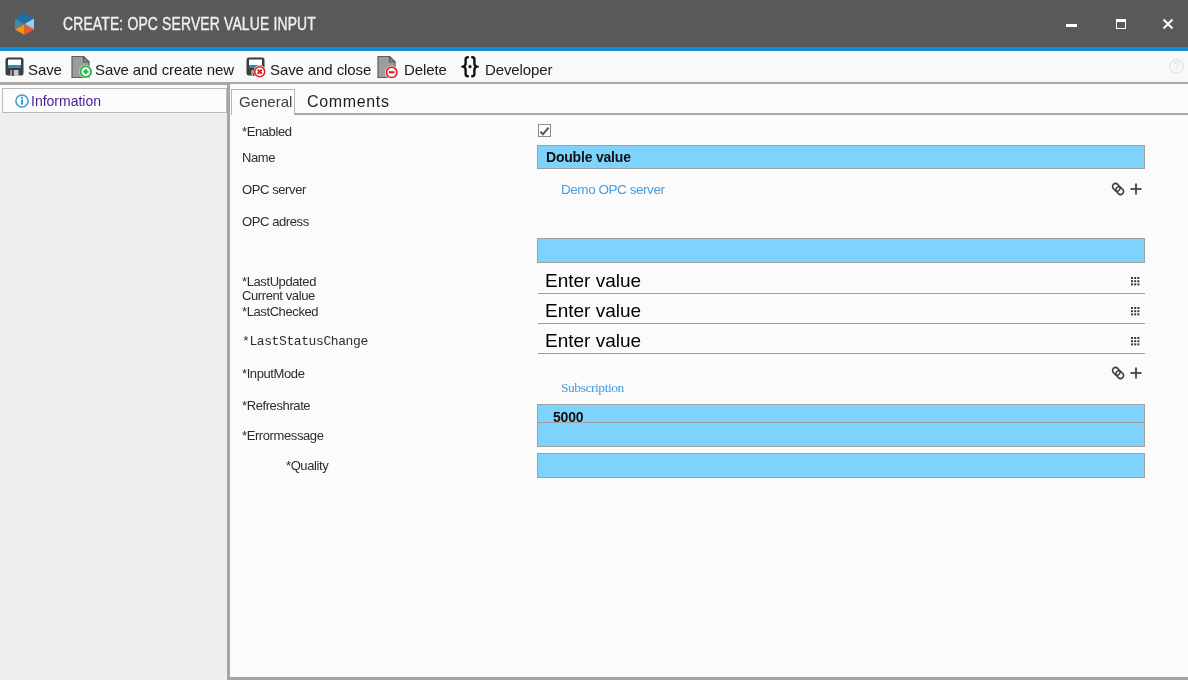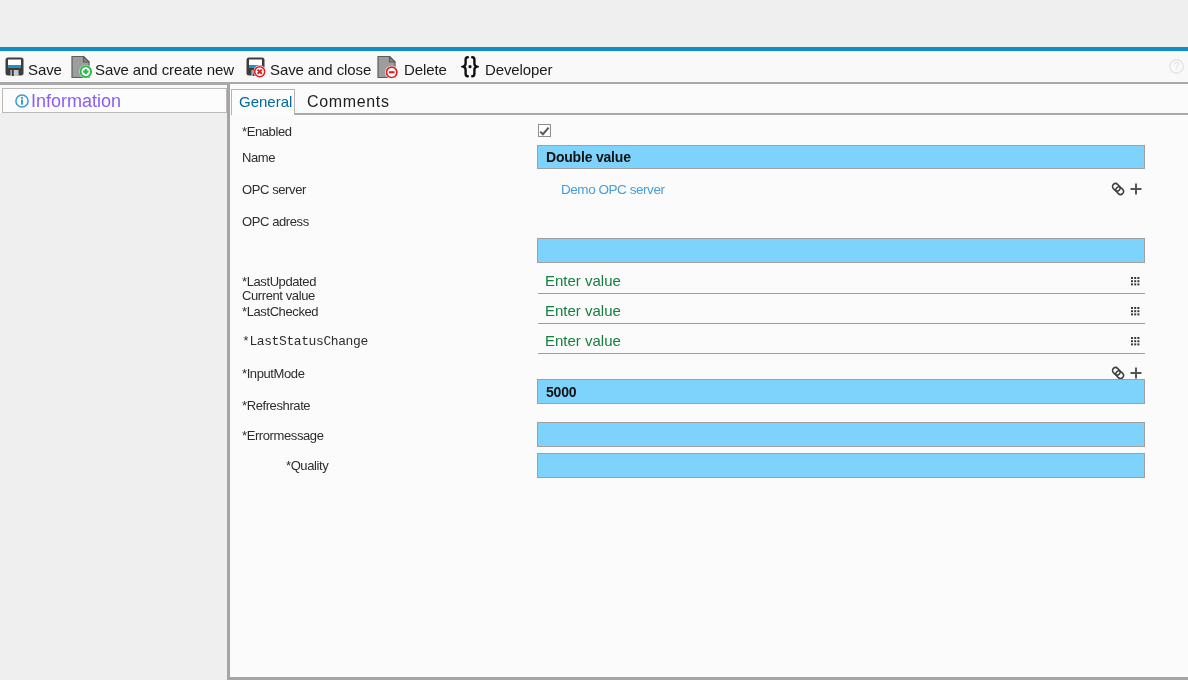--- a/index.html
+++ b/index.html
@@ -13,39 +13,55 @@
   
   #titlebar { position:absolute; left:0; top:0; width:1188px; height:47px; background:#595959; }
   #titletext { position:absolute; left:63px; top:14px; font-size:17.5px; line-height:20px; color:#f0f0f0; letter-spacing:0.2px; transform:scaleX(0.795); transform-origin:0 50%; -webkit-text-stroke:0.4px #f0f0f0; }
   #blueline { position:absolute; left:0; top:47px; width:1188px; height:4px; background:#128ccc; }
   
   #toolbar { position:absolute; left:0; top:51px; width:1188px; height:33px; background:#f9f9f9; border-bottom:2px solid #a9a9a9; }
   .tbtext { position:absolute; top:61px; font-size:15px; line-height:17px; color:#1a1a1a; letter-spacing:-0.1px; }
   
   #leftpanel { position:absolute; left:0; top:84px; width:227px; height:596px; background:#efefef; }
   #infobox { position:absolute; left:2px; top:88px; width:225px; height:25px; background:#fcfcfc; border:1px solid #b9b9b9; }
-  #infotext { position:absolute; left:31px; top:93px; font-size:18px; line-height:16px; color:#8b5cf6; }
+  #infotext { position:absolute; left:31px; top:93px; font-size:14px; line-height:16px; color:#4c1d95; }
   #content { position:absolute; left:227px; top:84px; width:961px; height:596px; background:#fbfbfb; border-left:3px solid #a5a5a5; border-bottom:3px solid #a5a5a5; }
   
   #tabline { position:absolute; left:295px; top:113px; width:893px; height:1.5px; background:#a9a9a9; }
   #tabgeneral { position:absolute; left:231px; top:89px; width:64px; height:26px; background:#fcfcfc; border:1px solid #b5b5b5; border-bottom:none; }
-  #tabgeneraltext { position:absolute; left:239px; top:93px; font-size:15px; line-height:17px; color:#0369a1; }
+  #tabgeneraltext { position:absolute; left:239px; top:93px; font-size:15px; line-height:17px; color:#404040; }
   #tabcomments { position:absolute; left:307px; top:93px; font-size:16px; line-height:17px; color:#1e1e1e; letter-spacing:0.65px; }
   
   .lbl { position:absolute; left:242px; font-size:13px; line-height:15px; color:#2d2d2d; letter-spacing:-0.4px; }
   .inputbox { position:absolute; left:537px; width:608px; height:25px; background:#7dd3fc; border:1px solid #a0a0a0; display:flex; align-items:center; }
   .inputbox span { font-size:14px; font-weight:bold; color:#111; margin-left:8px; letter-spacing:-0.2px; }
   .linktext { position:absolute; left:561px; font-size:13.5px; line-height:15px; color:#459ddd; letter-spacing:-0.45px; }
   .underln { position:absolute; left:538px; width:607px; height:1.2px; background:#9d9d9d; }
-  .placeholder { position:absolute; left:545px; font-size:15px; line-height:16px; color:#15803d; }
+  .placeholder { position:absolute; left:545px; font-size:19px; line-height:16px; color:#000000; }
 </style>
 </head>
 <body>
 <div id="win">
 
+  <div id="titlebar">
+    <svg class="abs" style="left:15px; top:13px;" width="19" height="22" viewBox="0 0 19 22">
+      <polygon points="9.5,0 19,5.5 9.5,11 0,5.5" fill="#1d70a0"></polygon>
+      <polygon points="0,5.5 9.5,11 0,16.5" fill="#4886a6"></polygon>
+      <polygon points="19,5.5 19,16.5 9.5,11" fill="#8fd1f2"></polygon>
+      <polygon points="0,16.5 9.5,11 9.5,22" fill="#f3930f"></polygon>
+      <polygon points="9.5,11 19,16.5 9.5,22" fill="#e85a33"></polygon>
+    </svg>
+    <div id="titletext">CREATE: OPC SERVER VALUE INPUT</div>
+
+    <div class="abs" style="left:1066px; top:24px; width:11px; height:2.5px; background:#fff;"></div>
+    <div class="abs" style="left:1115.5px; top:18.5px; width:10px; height:10px; border:1.5px solid #fff; border-top-width:3px;"></div>
+    <svg class="abs" style="left:1162px; top:18px;" width="12" height="12" viewBox="0 0 12 12">
+      <path d="M1.5,1.5 L10.5,10.5 M10.5,1.5 L1.5,10.5" stroke="#fff" stroke-width="2"></path>
+    </svg>
+  </div>
   <div id="blueline"></div>
 
   <div id="toolbar"></div>
 
   <svg class="abs" style="left:5px; top:57px;" width="19" height="19" viewBox="0 0 19 19">
     <rect x="0.5" y="0.5" width="18" height="18" rx="2.5" fill="#3d3d3d"></rect>
     <rect x="3" y="2.5" width="13" height="5.5" fill="#ffffff"></rect>
     <rect x="3" y="8" width="13" height="3" fill="#2191cc"></rect>
     <rect x="5.5" y="13" width="8" height="6" fill="#c9c9c9"></rect>
     <rect x="6.8" y="13" width="2" height="6" fill="#3d3d3d"></rect>
@@ -199,18 +215,18 @@
   <svg class="abs chain" style="left:1111px; top:366px;" width="14" height="14" viewBox="0 0 14 14">
     <g transform="rotate(-45 7 7)">
       <rect x="4" y="5.3" width="6" height="8.2" rx="3" fill="none" stroke="#3d3d3d" stroke-width="1.5"></rect>
       <rect x="4" y="0.5" width="6" height="8.2" rx="3" fill="none" stroke="#3d3d3d" stroke-width="1.5"></rect>
     </g>
   </svg>
   <svg class="abs plus" style="left:1130px; top:367px;" width="12" height="12" viewBox="0 0 12 12">
     <path d="M6,0.5 L6,11.5 M0.5,6 L11.5,6" stroke="#555" stroke-width="2"></path>
   </svg>
 
-  <div class="inputbox" style="top:379px;">
+  <div class="inputbox" style="top:404px;padding-left:7px;">
       <span>5000</span>
     </div>
   <div class="inputbox" style="top:422.2px;"></div>
   <div class="inputbox" style="top:452.5px;"></div>
 </div>
 
 </body></html>

